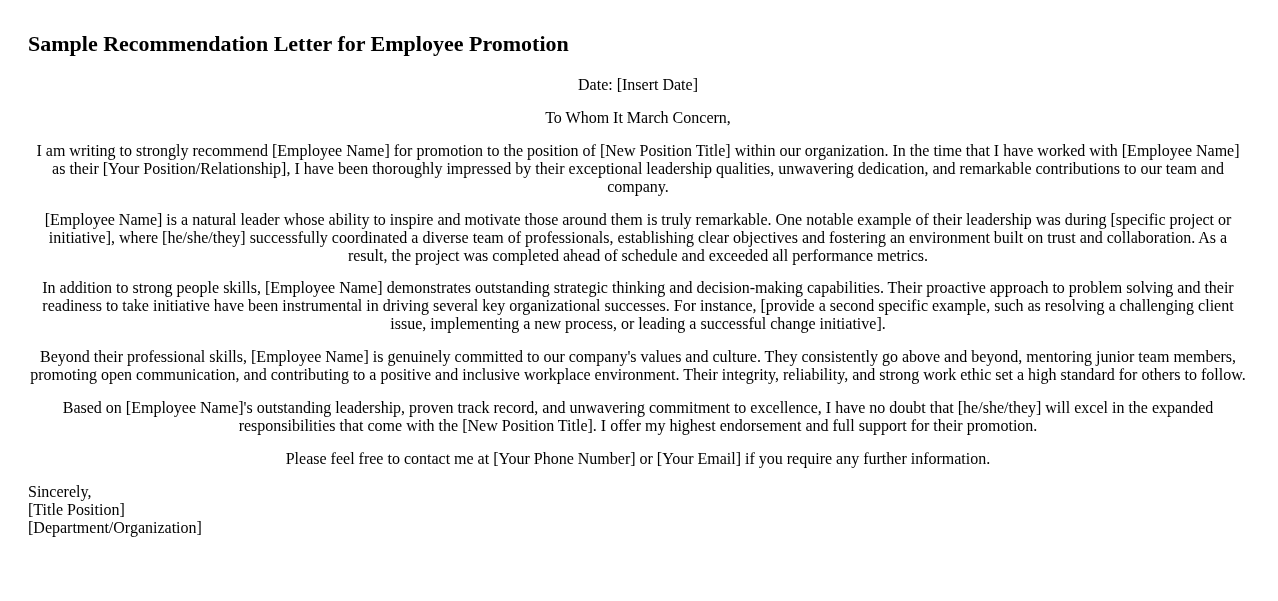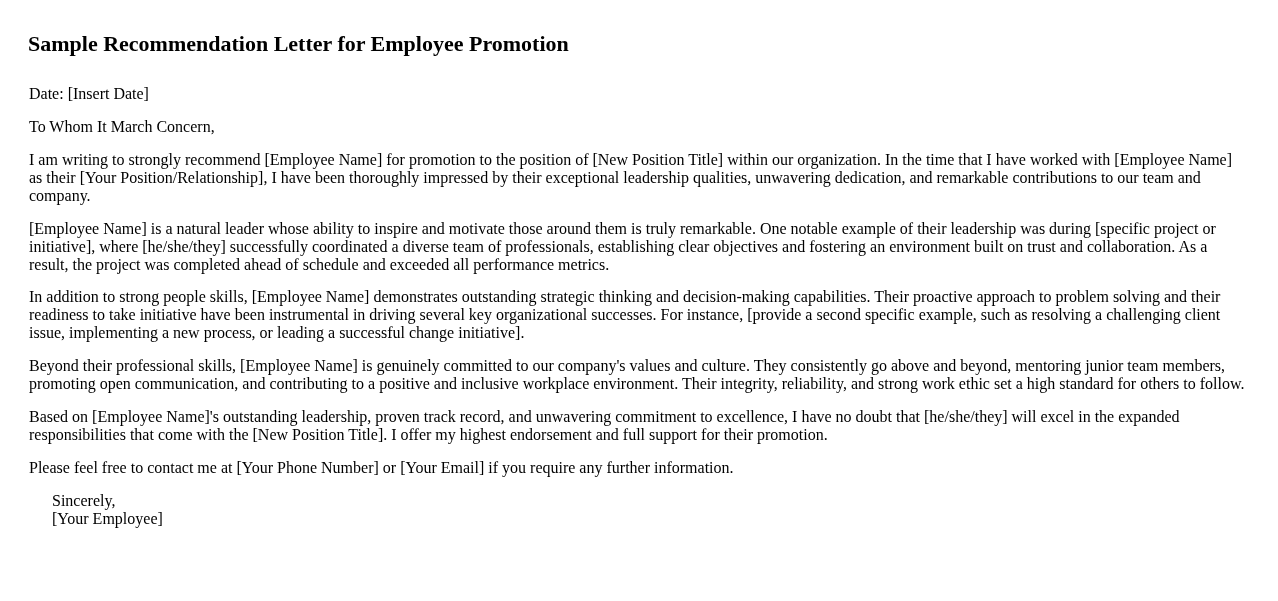--- a/index.html
+++ b/index.html
@@ -15,34 +15,34 @@
     background: #ffffff;
     color: #000000;
     font-family: "Liberation Serif", "DejaVu Serif", serif;
     font-size: 16px;
     overflow: hidden;
   }
   .doc-title {
     font-family: "Liberation Serif", "DejaVu Serif", serif;
     font-size: 22px;
     font-weight: bold;
-    margin: 7px 0 29px 0;
+    margin: 7px 0 20px 0;
     line-height: 1.1;
   }
   .para {
     margin: 15px 1px;
     line-height: 1.12;
+    text-align: center;
   }
   .closing-block {
     margin: 15px 0;
     line-height: 1.12;
   }
   .closing-line {
     line-height: 1.12;
-    margin-left: 24px;
   }
   strong { font-weight: normal; }
 </style>
 </head>
 <body>
 
 <div class="page">
   <h1 class="doc-title">Sample Recommendation Letter for Employee Promotion</h1>
 
   <p class="para">Date: [Insert Date]</p>
@@ -51,15 +51,16 @@
 
   <p class="para"><span>I am writing to strongly recommend </span><strong>[Employee Name]</strong><span> for promotion to the position of </span><strong>[New Position Title]</strong><span> within our organization. In the time that I have worked with [Employee Name] as their [Your Position/Relationship], I have been thoroughly impressed by their exceptional leadership qualities, unwavering dedication, and remarkable contributions to our team and company.</span></p>
   <p class="para"><span>[Employee Name] is a natural leader whose ability to inspire and motivate those around them is truly remarkable. One notable example of their leadership was during [specific project or initiative], where [he/she/they] successfully coordinated a diverse team of professionals, establishing clear objectives and fostering an environment built on trust and collaboration. As a result, the project was completed ahead of schedule and exceeded all performance metrics.</span></p>
   <p class="para"><span>In addition to strong people skills, [Employee Name] demonstrates outstanding strategic thinking and decision-making capabilities. Their proactive approach to problem solving and their readiness to take initiative have been instrumental in driving several key organizational successes. For instance, [provide a second specific example, such as resolving a challenging client issue, implementing a new process, or leading a successful change initiative].</span></p>
   <p class="para"><span>Beyond their professional skills, [Employee Name] is genuinely committed to our company's values and culture. They consistently go above and beyond, mentoring junior team members, promoting open communication, and contributing to a positive and inclusive workplace environment. Their integrity, reliability, and strong work ethic set a high standard for others to follow.</span></p>
   <p class="para"><span>Based on [Employee Name]'s outstanding leadership, proven track record, and unwavering commitment to excellence, I have no doubt that [he/she/they] will excel in the expanded responsibilities that come with the [New Position Title]. I offer my highest endorsement and full support for their promotion.</span></p>
   <p class="para"><span>Please feel free to contact me at [Your Phone Number] or [Your Email] if you require any further information.</span></p>
 
   <div class="closing-block">
     <div class="closing-line">Sincerely,</div>
-    <div class="closing-line">[Your Employee]</div>
+    <div class="closing-line">[Title Position]</div>
+    <div class="closing-line">[Department/Organization]</div>
   </div>
 </div>
 
 </body></html>

